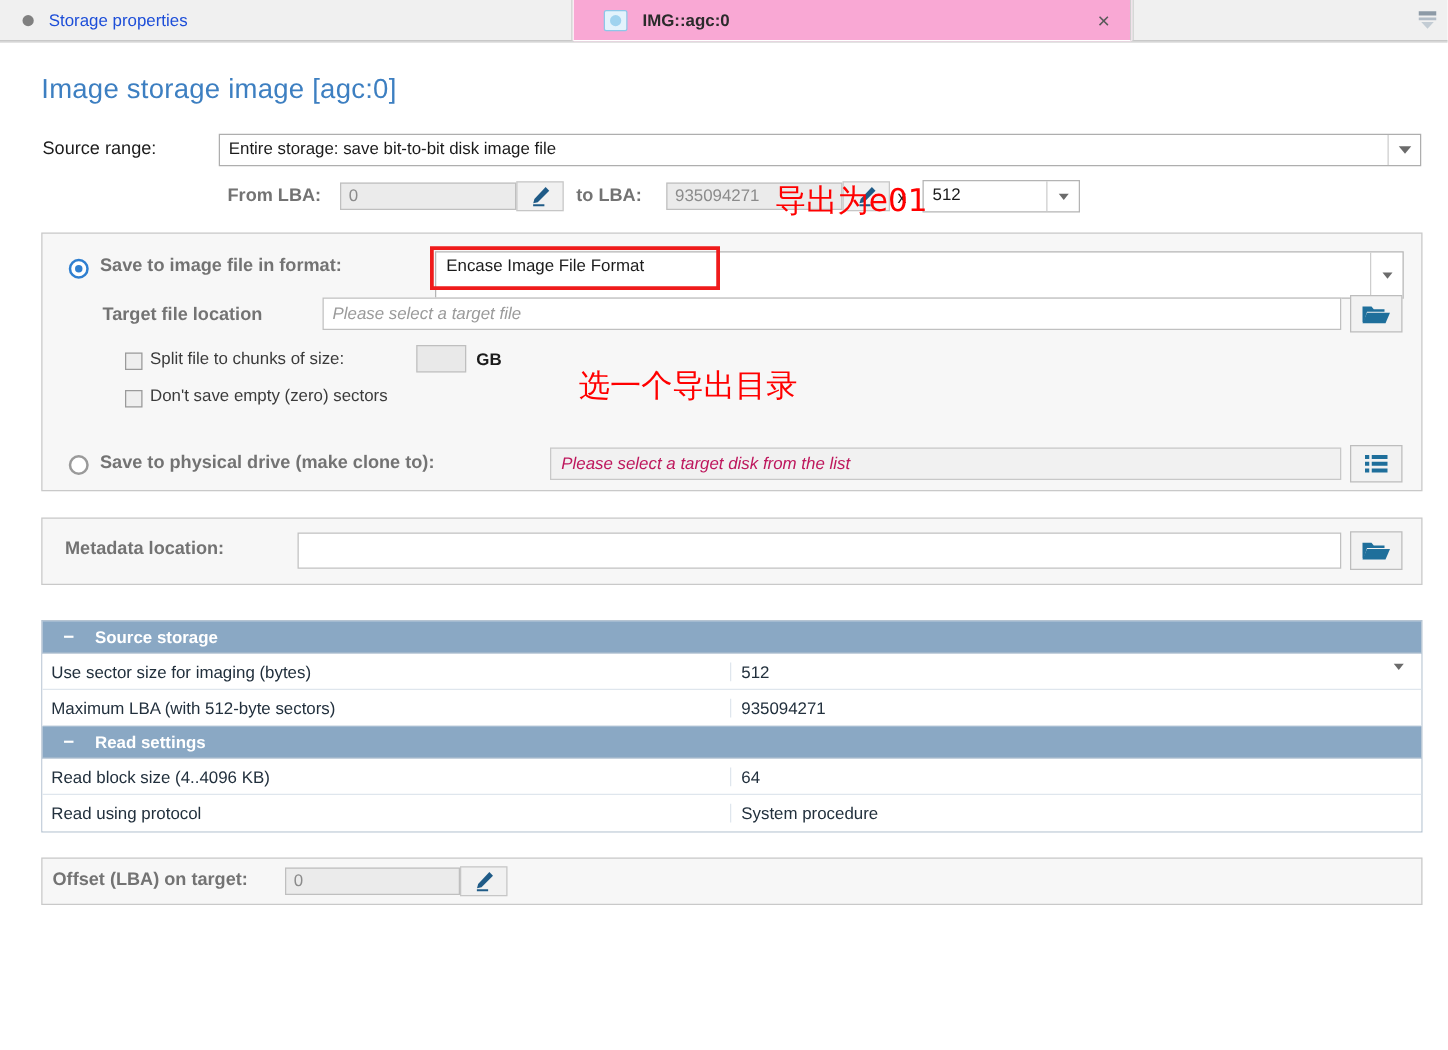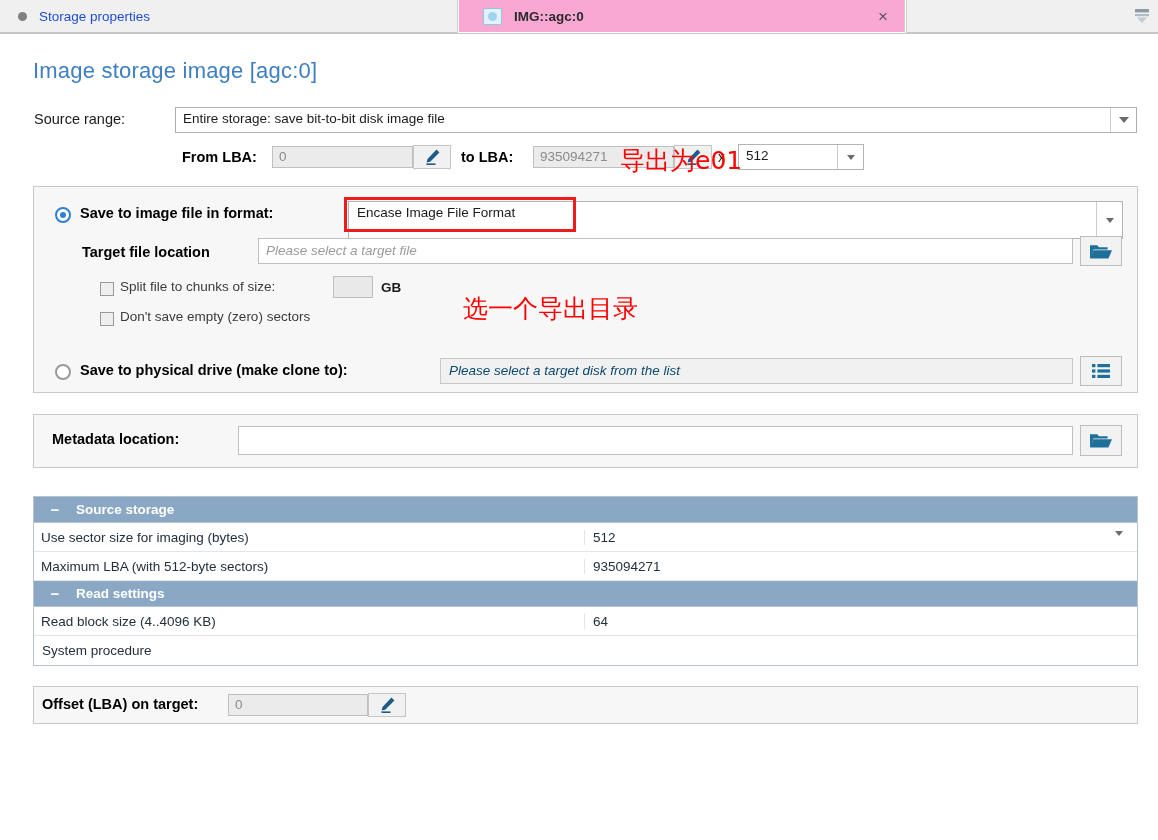--- a/index.html
+++ b/index.html
@@ -62,21 +62,21 @@
   }
 
   
   .page-title {
     position: absolute; left: 33px; top: 58px;
     font-size: 22px; color: #3d7fc1; letter-spacing: .2px;
   }
 
   
   .lbl { font-size: 14.5px; color: #1b1b1b; }
-  .lbl-b { font-size: 14.5px; color: #000000; font-weight: bold; }
+  .lbl-b { font-size: 14.5px; color: #737373; font-weight: bold; }
 
   .src-label { position: absolute; left: 34px; top: 111px; }
   .src-combo {
     position: absolute; left: 175px; top: 107px; width: 962px; height: 26px;
     border: 1px solid #aeaeae; background: #ffffff; display: flex;
   }
   .src-combo .txt {
     flex: 1; padding: 3px 0 0 7px; font-size: 13.5px; color: #1b1b1b;
   }
   .combo-arrow {
@@ -161,21 +161,21 @@
   }
   .gb-label { position: absolute; left: 381px; top: 280px; font-size: 13.5px; color: #1b1b1b; font-weight: bold; }
   #cb-zero { left: 100px; top: 312px; }
   .cb-zero-label { position: absolute; left: 120px; top: 309px; font-size: 13.5px; color: #3b3b3b; }
 
   #radio-drive { left: 55px; top: 364px; }
   .opt-drive-label { position: absolute; left: 80px; top: 362px; }
   .drive-input {
     position: absolute; left: 440px; top: 358px; width: 633px; height: 26px;
     border: 1px solid #c8c8c8; background: #f1f1f1;
-    font-size: 13.5px; color: #0c4a6e; font-style: italic; padding: 4px 0 0 8px;
+    font-size: 13.5px; color: #be185d; font-style: italic; padding: 4px 0 0 8px;
   }
   #pick-disk-btn { left: 1080px; top: 356px; width: 42px; height: 30px; }
 
   
   #meta-group { left: 33px; top: 414px; width: 1105px; height: 54px; }
   .meta-label { position: absolute; left: 52px; top: 431px; }
   .meta-input {
     position: absolute; left: 238px; top: 426px; width: 835px; height: 29px;
     border: 1px solid #c0c0c0; background: #ffffff;
   }
@@ -355,20 +355,21 @@
 
   <div class="sec-header">
     <span class="minus">−</span>
     <span>Read settings</span>
   </div>
   <div class="prow">
     <div class="k">Read block size (4..4096 KB)</div>
     <div class="v">64</div>
   </div>
   <div class="prow" style="border-bottom:none">
+    <div class="k">Read using protocol</div>
     <div class="v">System procedure</div>
   </div>
 </div>
 
 <div class="group-box" id="offset-box"></div>
 <div class="lbl-b offset-label">Offset (LBA) on target:</div>
 <div class="inp-ro" id="offset-input">0</div>
 <div class="pencil-btn" id="offset-pencil">
   <svg width="20" height="18" viewBox="0 0 20 18">
     <path d="M14.5 1.6 L17.4 4.5 L8.2 13.7 L4.6 14.6 L5.5 11.1 Z" fill="#1f5b87"></path>

